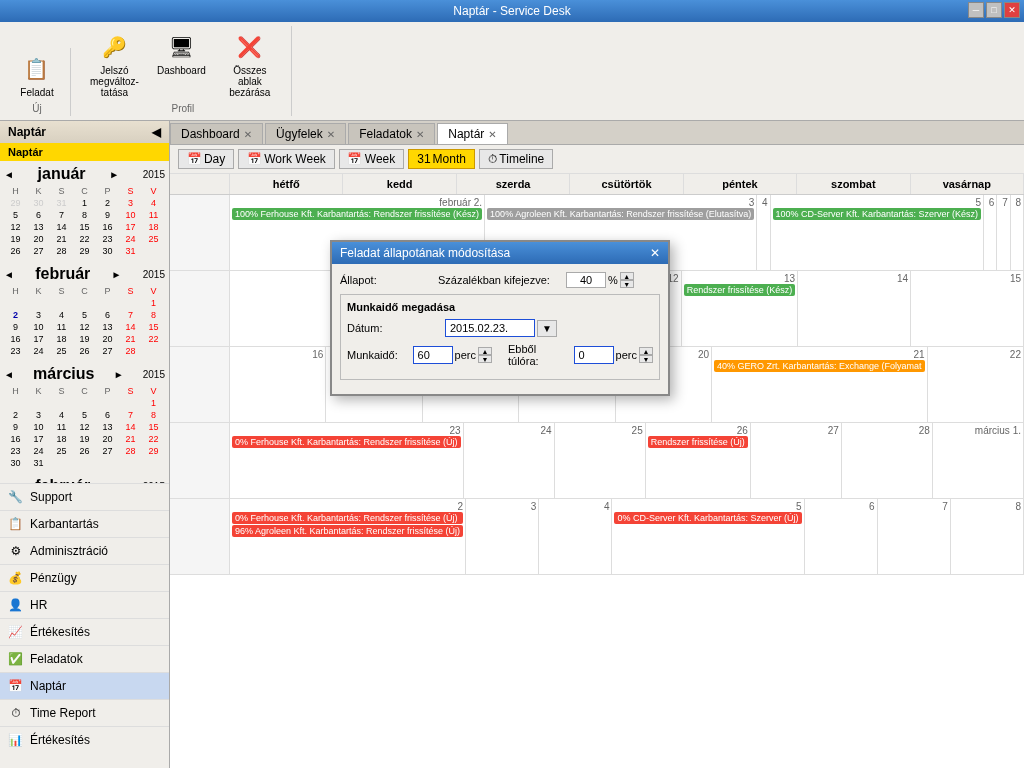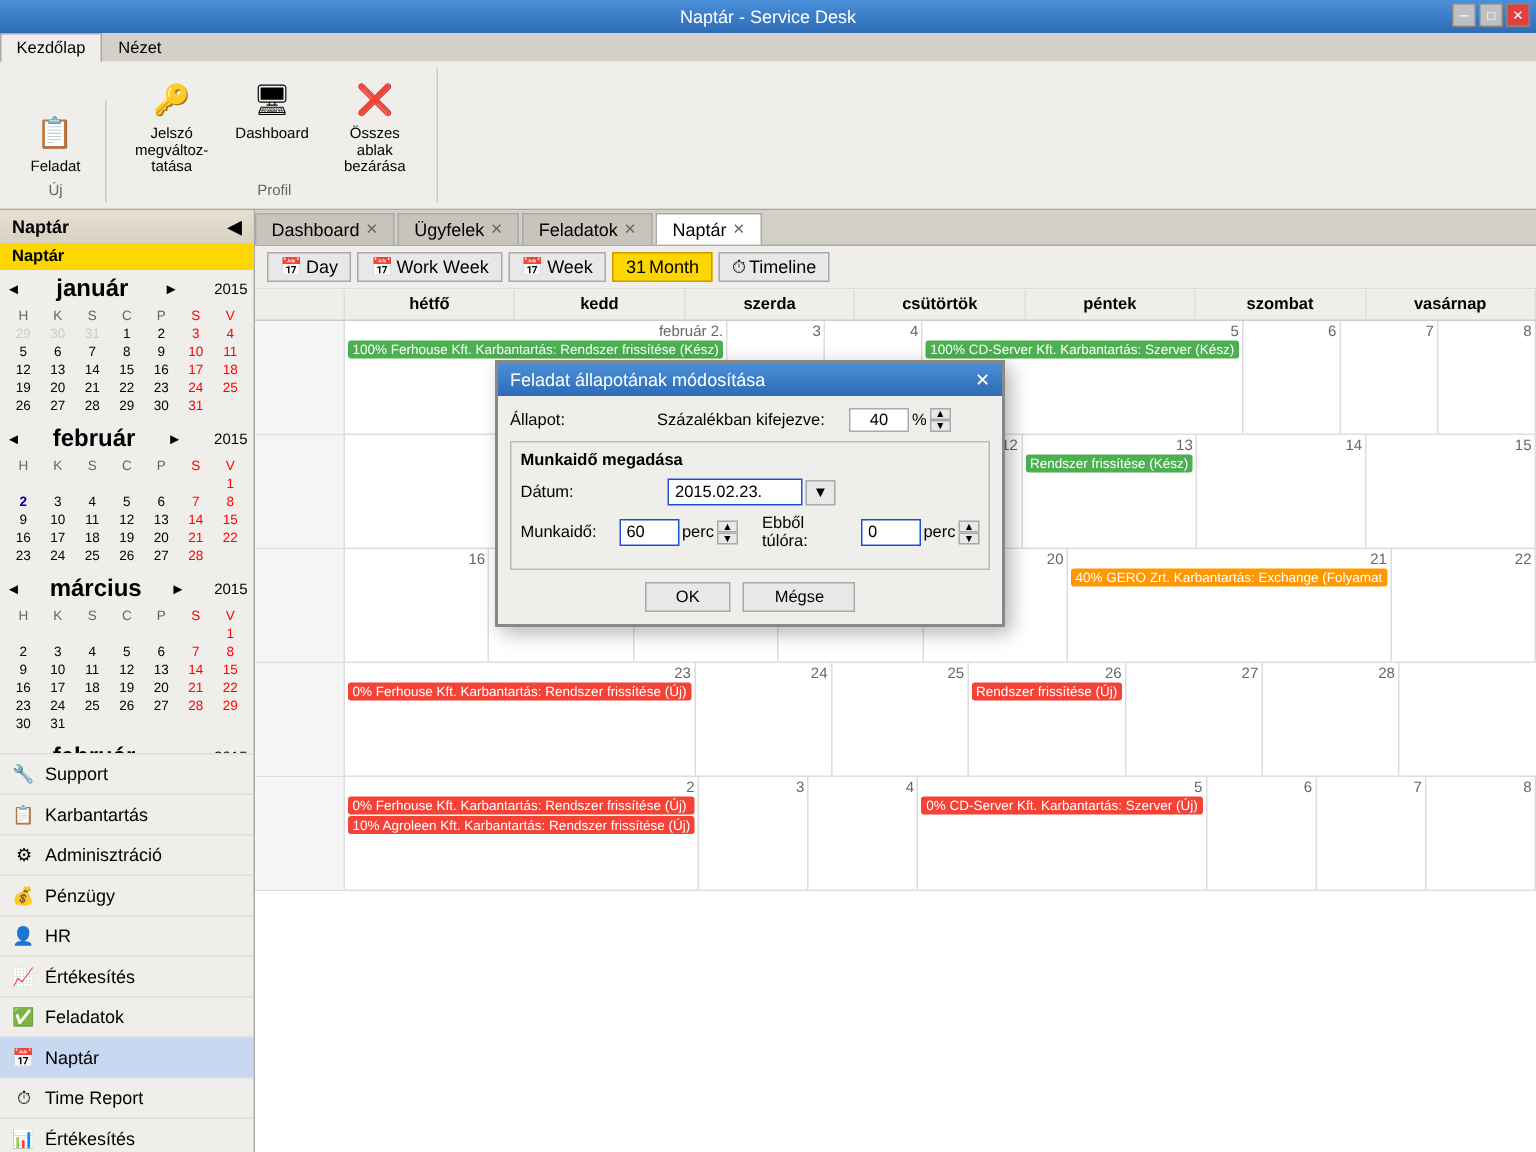--- a/index.html
+++ b/index.html
@@ -99,24 +99,20 @@
 <div class="title-bar">
   <span>Naptár - Service Desk</span>
   <div class="win-controls">
     <div class="win-btn">─</div>
     <div class="win-btn">□</div>
     <div class="win-btn" style="background:#e04040;color:white;">✕</div>
   </div>
 </div>
 
 <div class="ribbon">
-  <div class="ribbon-tabs">
-    <div class="ribbon-tab active">Kezdőlap</div>
-    <div class="ribbon-tab">Nézet</div>
-  </div>
   <div class="ribbon-content">
     <div class="ribbon-group">
       <div class="ribbon-btn">
         <div class="ribbon-icon">📋</div>
         <div class="ribbon-label">Feladat</div>
       </div>
       <div class="ribbon-group-label">Új</div>
     </div>
     <div class="ribbon-group">
       <div style="display:flex;gap:4px;">
@@ -445,20 +441,21 @@
       </div>
 
       <div style="display:grid;grid-template-columns:60px repeat(7,1fr);border-bottom:1px solid #ddd;">
         <div style="background:#f5f5f5;border-right:1px solid #ddd;padding:2px;font-size:10px;color:#888;text-align:center;"></div>
         <div style="border-right:1px solid #ddd;padding:2px;min-height:75px;">
           <div style="font-size:10px;color:#666;text-align:right;">február 2.</div>
           <div class="cal-event event-green" style="grid-column:span 3;">100% Ferhouse Kft. Karbantartás: Rendszer frissítése (Kész)</div>
         </div>
         <div style="border-right:1px solid #ddd;padding:2px;min-height:75px;">
           <div style="font-size:10px;color:#666;text-align:right;">3</div>
+          <div class="cal-event event-gray">100% Agroleen Kft. Karbantartás: Rendszer frissítése (Elutasítva)</div>
         </div>
         <div style="border-right:1px solid #ddd;padding:2px;min-height:75px;">
           <div style="font-size:10px;color:#666;text-align:right;">4</div>
         </div>
         <div style="border-right:1px solid #ddd;padding:2px;min-height:75px;">
           <div style="font-size:10px;color:#666;text-align:right;">5</div>
           <div class="cal-event event-green">100% CD-Server Kft. Karbantartás: Szerver (Kész)</div>
         </div>
         <div style="border-right:1px solid #ddd;padding:2px;min-height:75px;">
           <div style="font-size:10px;color:#666;text-align:right;">6</div>
@@ -538,28 +535,31 @@
         <div style="border-right:1px solid #ddd;padding:2px;min-height:75px;">
           <div style="font-size:10px;color:#666;text-align:right;">26</div>
           <div class="cal-event event-red">Rendszer frissítése (Új)</div>
         </div>
         <div style="border-right:1px solid #ddd;padding:2px;min-height:75px;">
             <div style="font-size:10px;color:#666;text-align:right;">27</div>
           </div>
         <div style="border-right:1px solid #ddd;padding:2px;min-height:75px;">
             <div style="font-size:10px;color:#666;text-align:right;">28</div>
           </div>
+        <div style="border-right:1px solid #ddd;padding:2px;min-height:75px;">
+            <div style="font-size:10px;color:#666;text-align:right;">március 1.</div>
+          </div>
       </div>
 
       <div style="display:grid;grid-template-columns:60px repeat(7,1fr);border-bottom:1px solid #ddd;">
         <div style="background:#f5f5f5;border-right:1px solid #ddd;padding:2px;font-size:10px;"></div>
         <div style="border-right:1px solid #ddd;padding:2px;min-height:75px;">
           <div style="font-size:10px;color:#666;text-align:right;">2</div>
           <div class="cal-event event-red">0% Ferhouse Kft. Karbantartás: Rendszer frissítése (Új)</div>
-          <div class="cal-event event-red">10% Agroleen Kft. Karbantartás: Rendszer frissítése (Új)</div>
+          <div class="cal-event event-red">96% Agroleen Kft. Karbantartás: Rendszer frissítése (Új)</div>
         </div>
         <div style="border-right:1px solid #ddd;padding:2px;min-height:75px;">
             <div style="font-size:10px;color:#666;text-align:right;">3</div>
           </div>
         <div style="border-right:1px solid #ddd;padding:2px;min-height:75px;">
             <div style="font-size:10px;color:#666;text-align:right;">4</div>
           </div>
         <div style="border-right:1px solid #ddd;padding:2px;min-height:75px;">
           <div style="font-size:10px;color:#666;text-align:right;">5</div>
           <div class="cal-event event-red">0% CD-Server Kft. Karbantartás: Szerver (Új)</div>
@@ -620,19 +620,15 @@
           <div style="display:flex;align-items:center;gap:2px;">
             <input class="dialog-input" value="0" style="width: 40px;">
             <span style="font-size:11px;">perc</span>
             <div class="spin-btns">
               <button class="spin-btn">▲</button>
               <button class="spin-btn">▼</button>
             </div>
           </div>
         </div>
       </div>
-      <div class="dialog-buttons">
-        <button class="dialog-btn">OK</button>
-        <button class="dialog-btn">Mégse</button>
-      </div>
     </div>
   </div>
 </div>
 
 </body></html>

